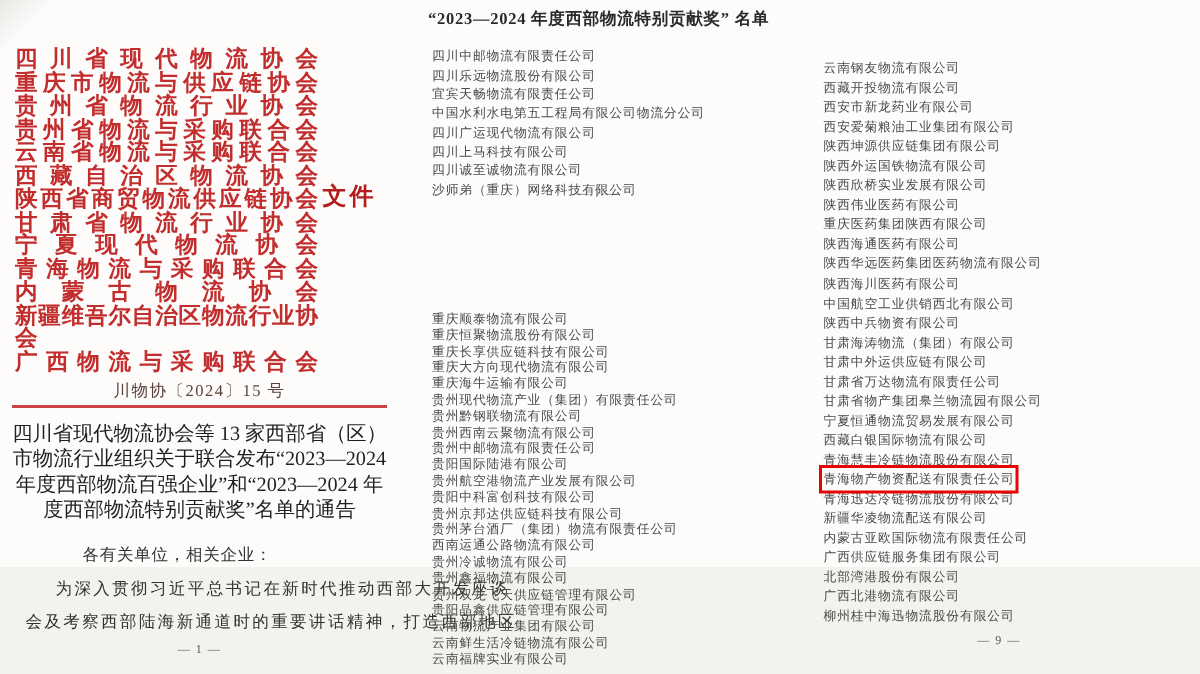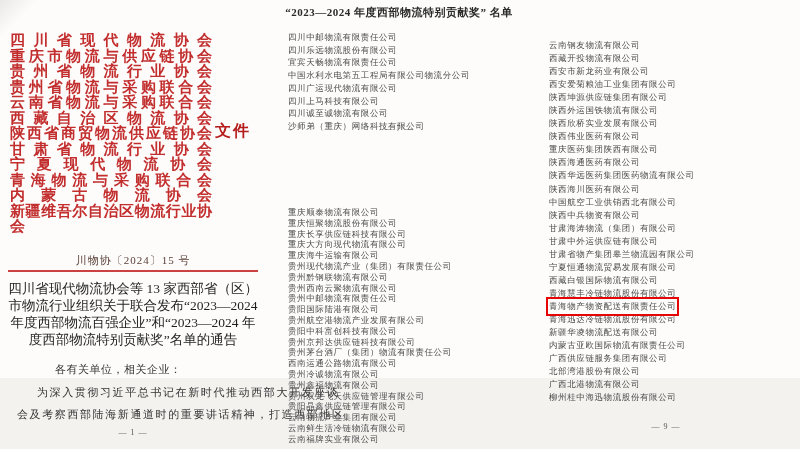--- a/index.html
+++ b/index.html
@@ -71,20 +71,21 @@
       <div class="red-assoc">贵州省物流行业协会</div>
       <div class="red-assoc">贵州省物流与采购联合会</div>
       <div class="red-assoc">云南省物流与采购联合会</div>
       <div class="red-assoc">西藏自治区物流协会</div>
       <div class="red-assoc">陕西省商贸物流供应链协会</div>
       <div class="red-assoc">甘肃省物流行业协会</div>
       <div class="red-assoc">宁夏现代物流协会</div>
       <div class="red-assoc">青海物流与采购联合会</div>
       <div class="red-assoc">内蒙古物流协会</div>
       <div class="red-assoc">新疆维吾尔自治区物流行业协会</div>
+      <div class="red-assoc">广西物流与采购联合会</div>
     </div>
   <div class="doc-word">文件</div>
   <div class="doc-number">川物协〔2024〕15 号</div>
   <div class="red-rule"></div>
   <div class="doc-title">
       <div class="title-line">四川省现代物流协会等 13 家西部省（区）</div>
       <div class="title-line">市物流行业组织关于联合发布“2023—2024</div>
       <div class="title-line">年度西部物流百强企业”和“2023—2024 年</div>
       <div class="title-line">度西部物流特别贡献奖”名单的通告</div>
     </div>
@@ -144,20 +145,21 @@
       <div class="company">陕西欣桥实业发展有限公司</div>
       <div class="company">陕西伟业医药有限公司</div>
       <div class="company">重庆医药集团陕西有限公司</div>
       <div class="company">陕西海通医药有限公司</div>
       <div class="company">陕西华远医药集团医药物流有限公司</div>
       <div class="company">陕西海川医药有限公司</div>
       <div class="company">中国航空工业供销西北有限公司</div>
       <div class="company">陕西中兵物资有限公司</div>
       <div class="company">甘肃海涛物流（集团）有限公司</div>
       <div class="company">甘肃中外运供应链有限公司</div>
+      <div class="company">甘肃省万达物流有限责任公司</div>
       <div class="company">甘肃省物产集团皋兰物流园有限公司</div>
       <div class="company">宁夏恒通物流贸易发展有限公司</div>
       <div class="company">西藏白银国际物流有限公司</div>
       <div class="company">青海慧丰冷链物流股份有限公司</div>
       <div class="company boxed">青海物产物资配送有限责任公司</div>
       <div class="company">青海迅达冷链物流股份有限公司</div>
       <div class="company">新疆华凌物流配送有限公司</div>
       <div class="company">内蒙古亚欧国际物流有限责任公司</div>
       <div class="company">广西供应链服务集团有限公司</div>
       <div class="company">北部湾港股份有限公司</div>

